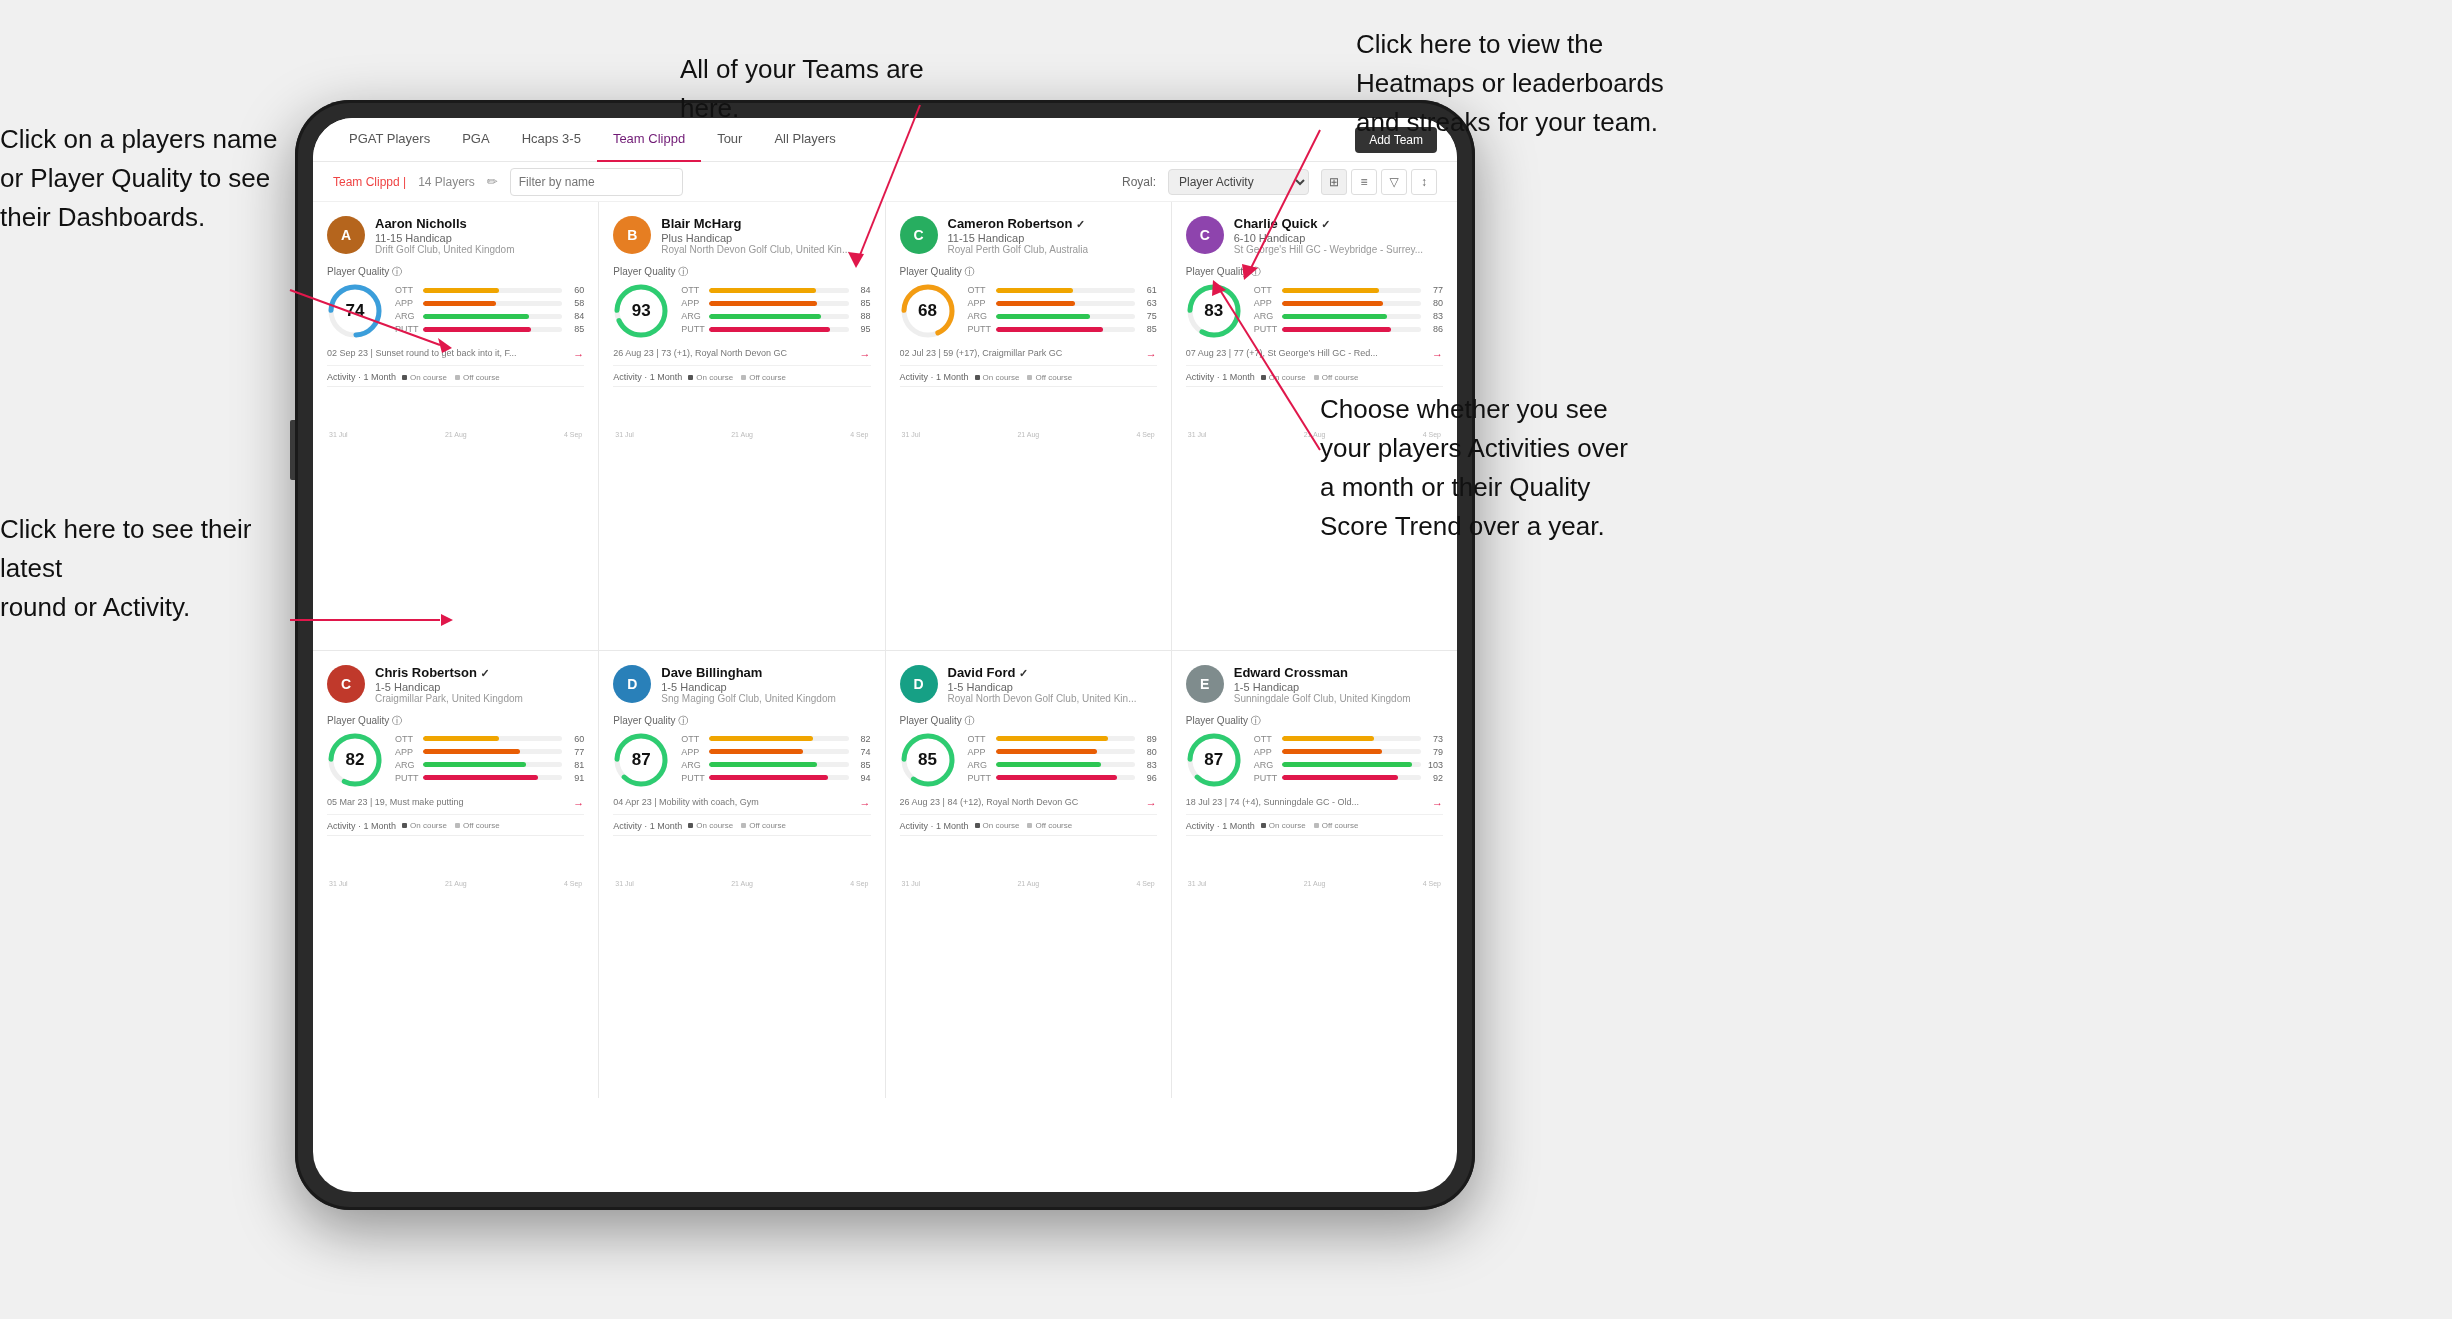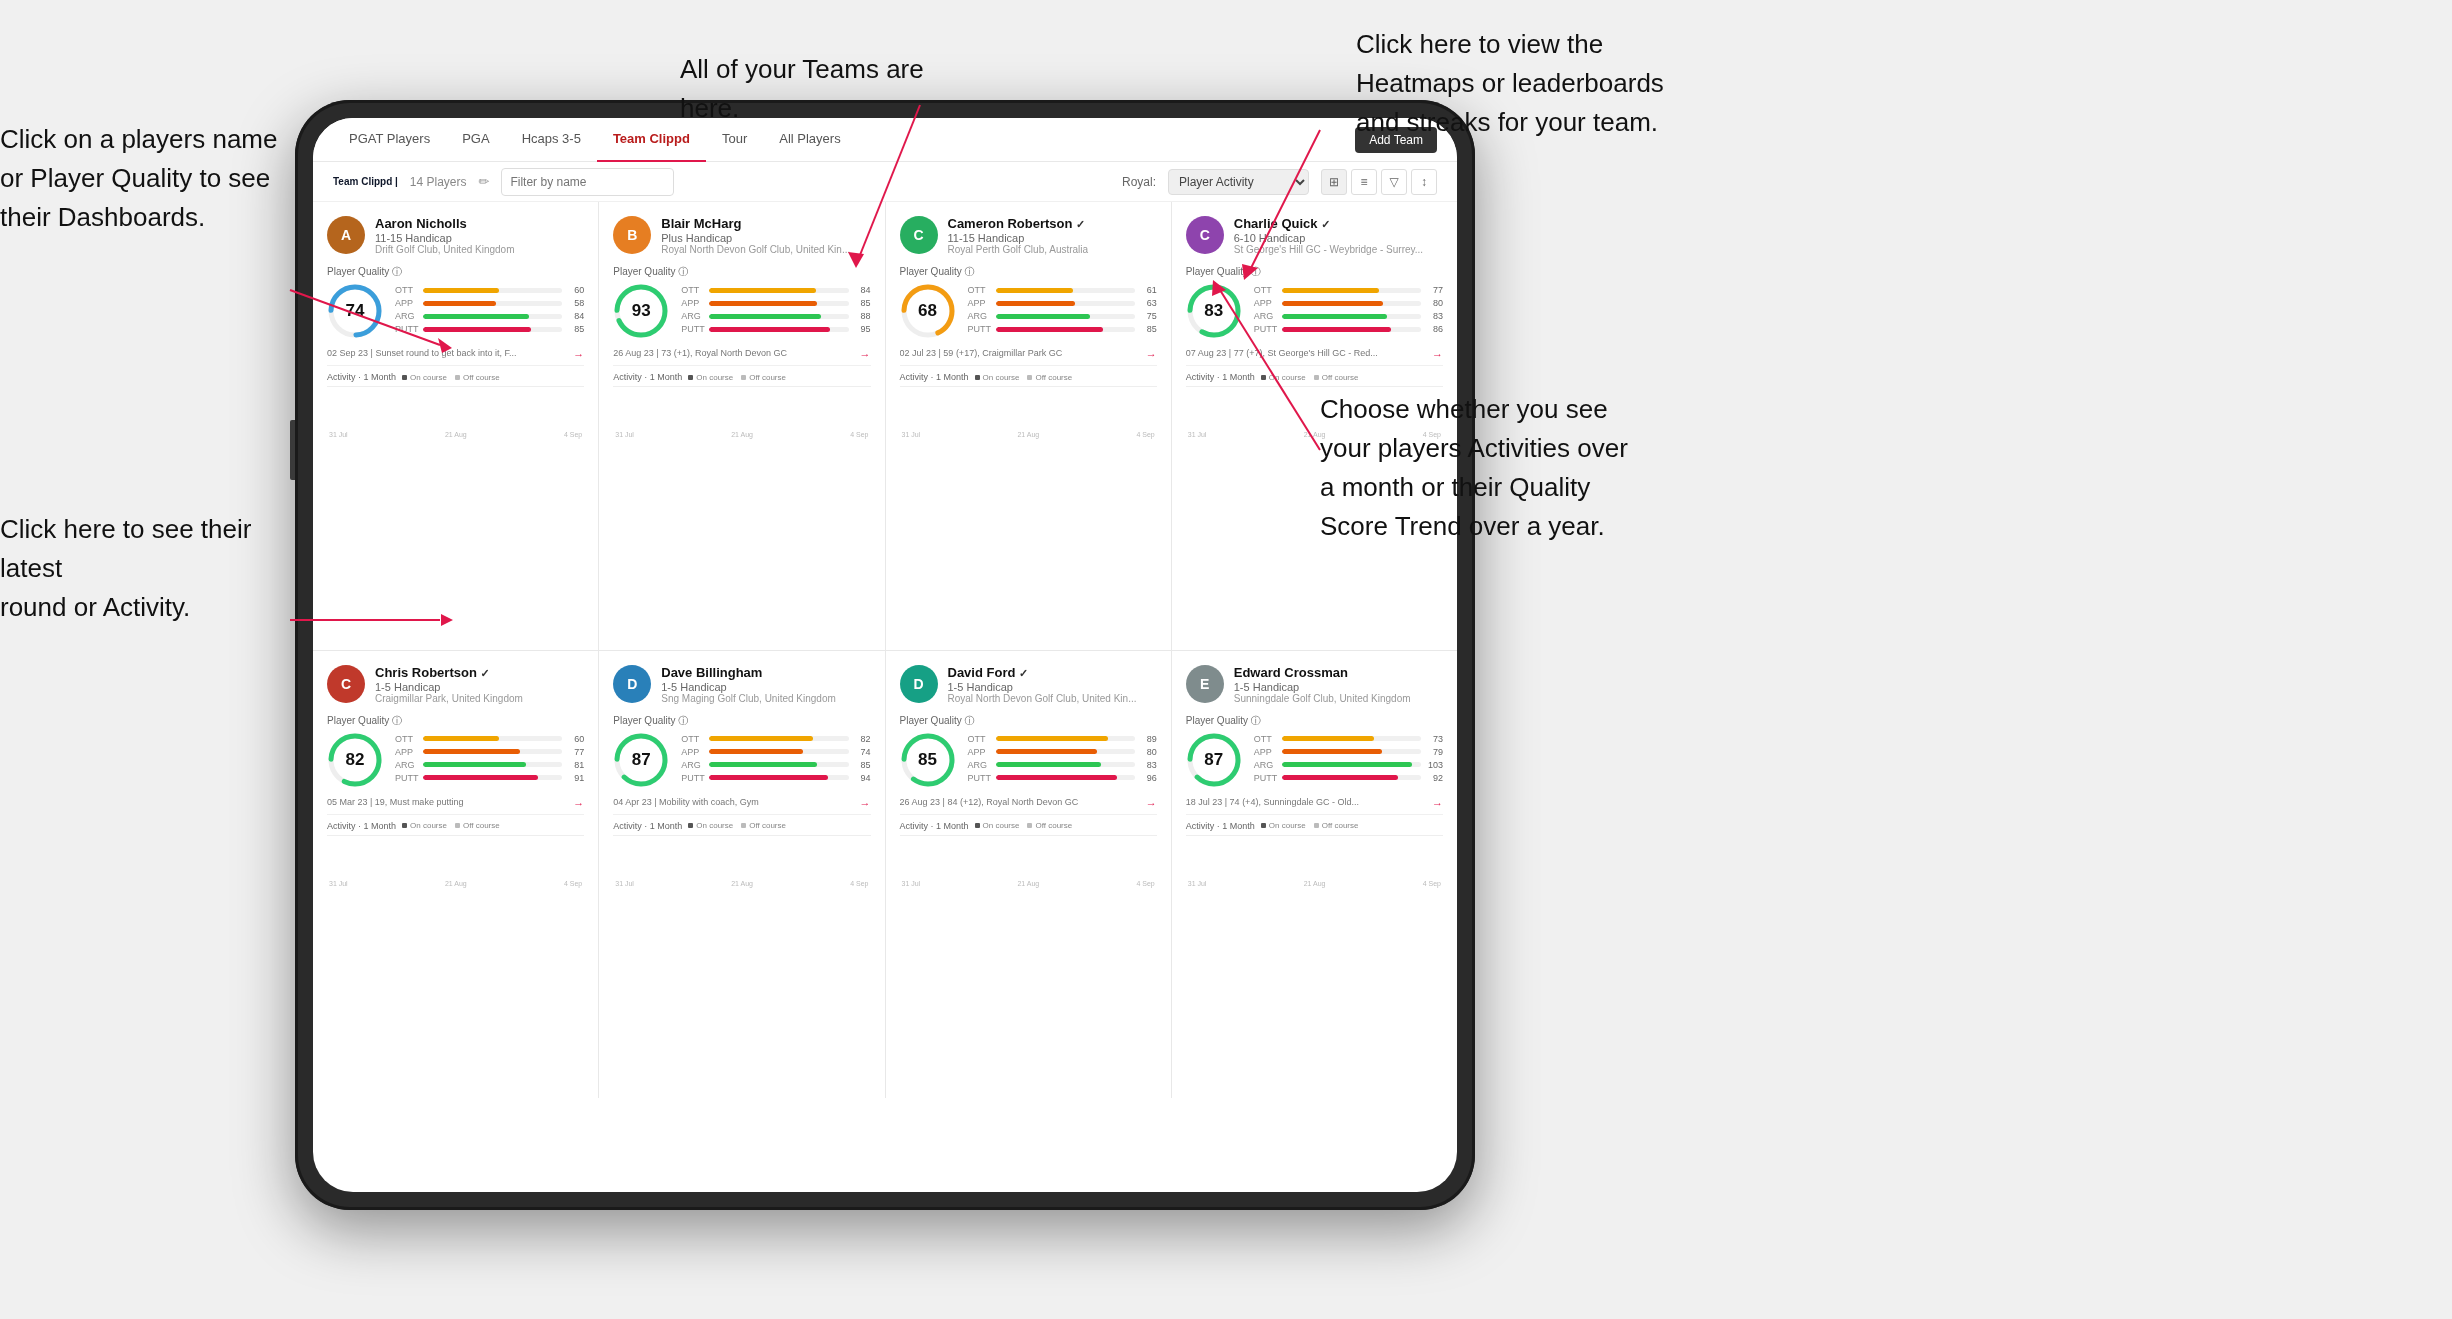--- a/index.html
+++ b/index.html
@@ -113,23 +113,23 @@
       font-size: 13px;
       color: #555;
       padding: 0 16px;
       height: 44px;
       display: flex;
       align-items: center;
       cursor: pointer;
       border-bottom: 2px solid transparent;
     }
     .sub-tab.active {
-      color: #b91c1c;
+      color: #701a75;
       border-bottom: 2px solid #e0174b;
-      font-weight: 700;
+      font-weight: 400;
     }
     .add-team-btn {
       margin-left: auto;
       background: #333;
       color: #fff;
       font-size: 12px;
       padding: 6px 14px;
       border-radius: 4px;
       cursor: pointer;
     }
@@ -138,23 +138,23 @@
     .team-header {
       background: #fff;
       padding: 8px 20px;
       display: flex;
       align-items: center;
       gap: 12px;
       border-bottom: 1px solid #f0f0f0;
       height: 40px;
     }
     .team-title {
-      font-size: 10px;
-      font-weight: 700;
-      color: #0f172a;
+      font-size: 12px;
+      font-weight: 400;
+      color: #ef4444;
     }
     .team-count {
       font-size: 12px;
       color: #888;
     }
     .team-edit-icon {
       color: #999;
       font-size: 13px;
       cursor: pointer;
     }

